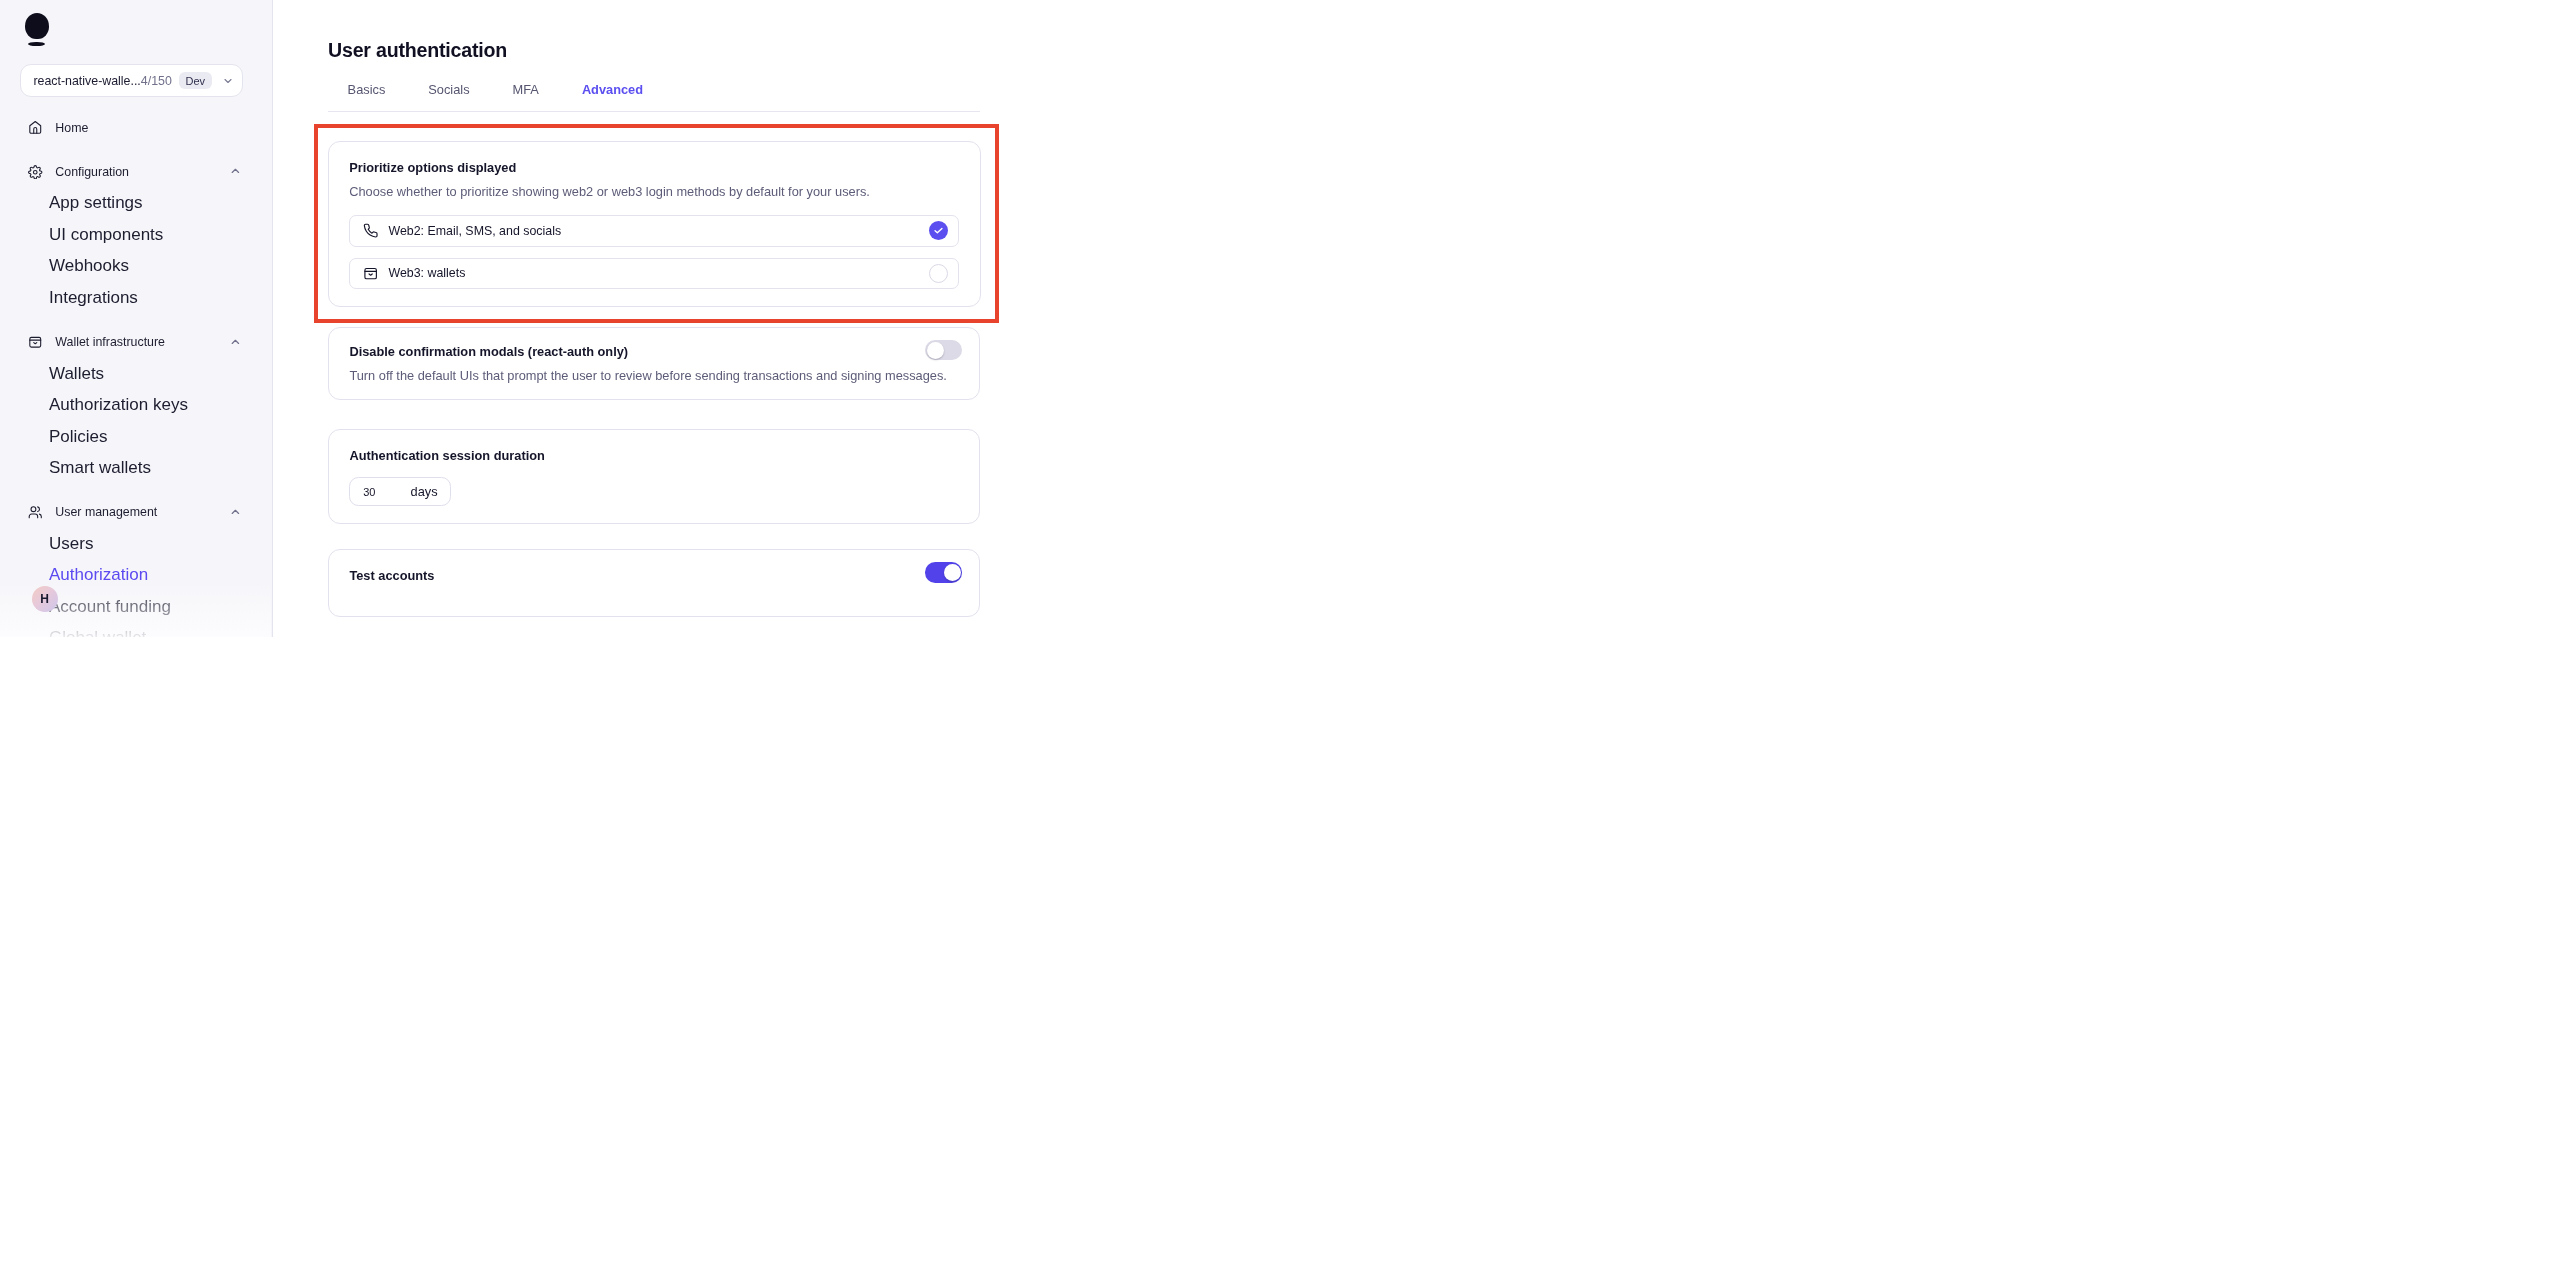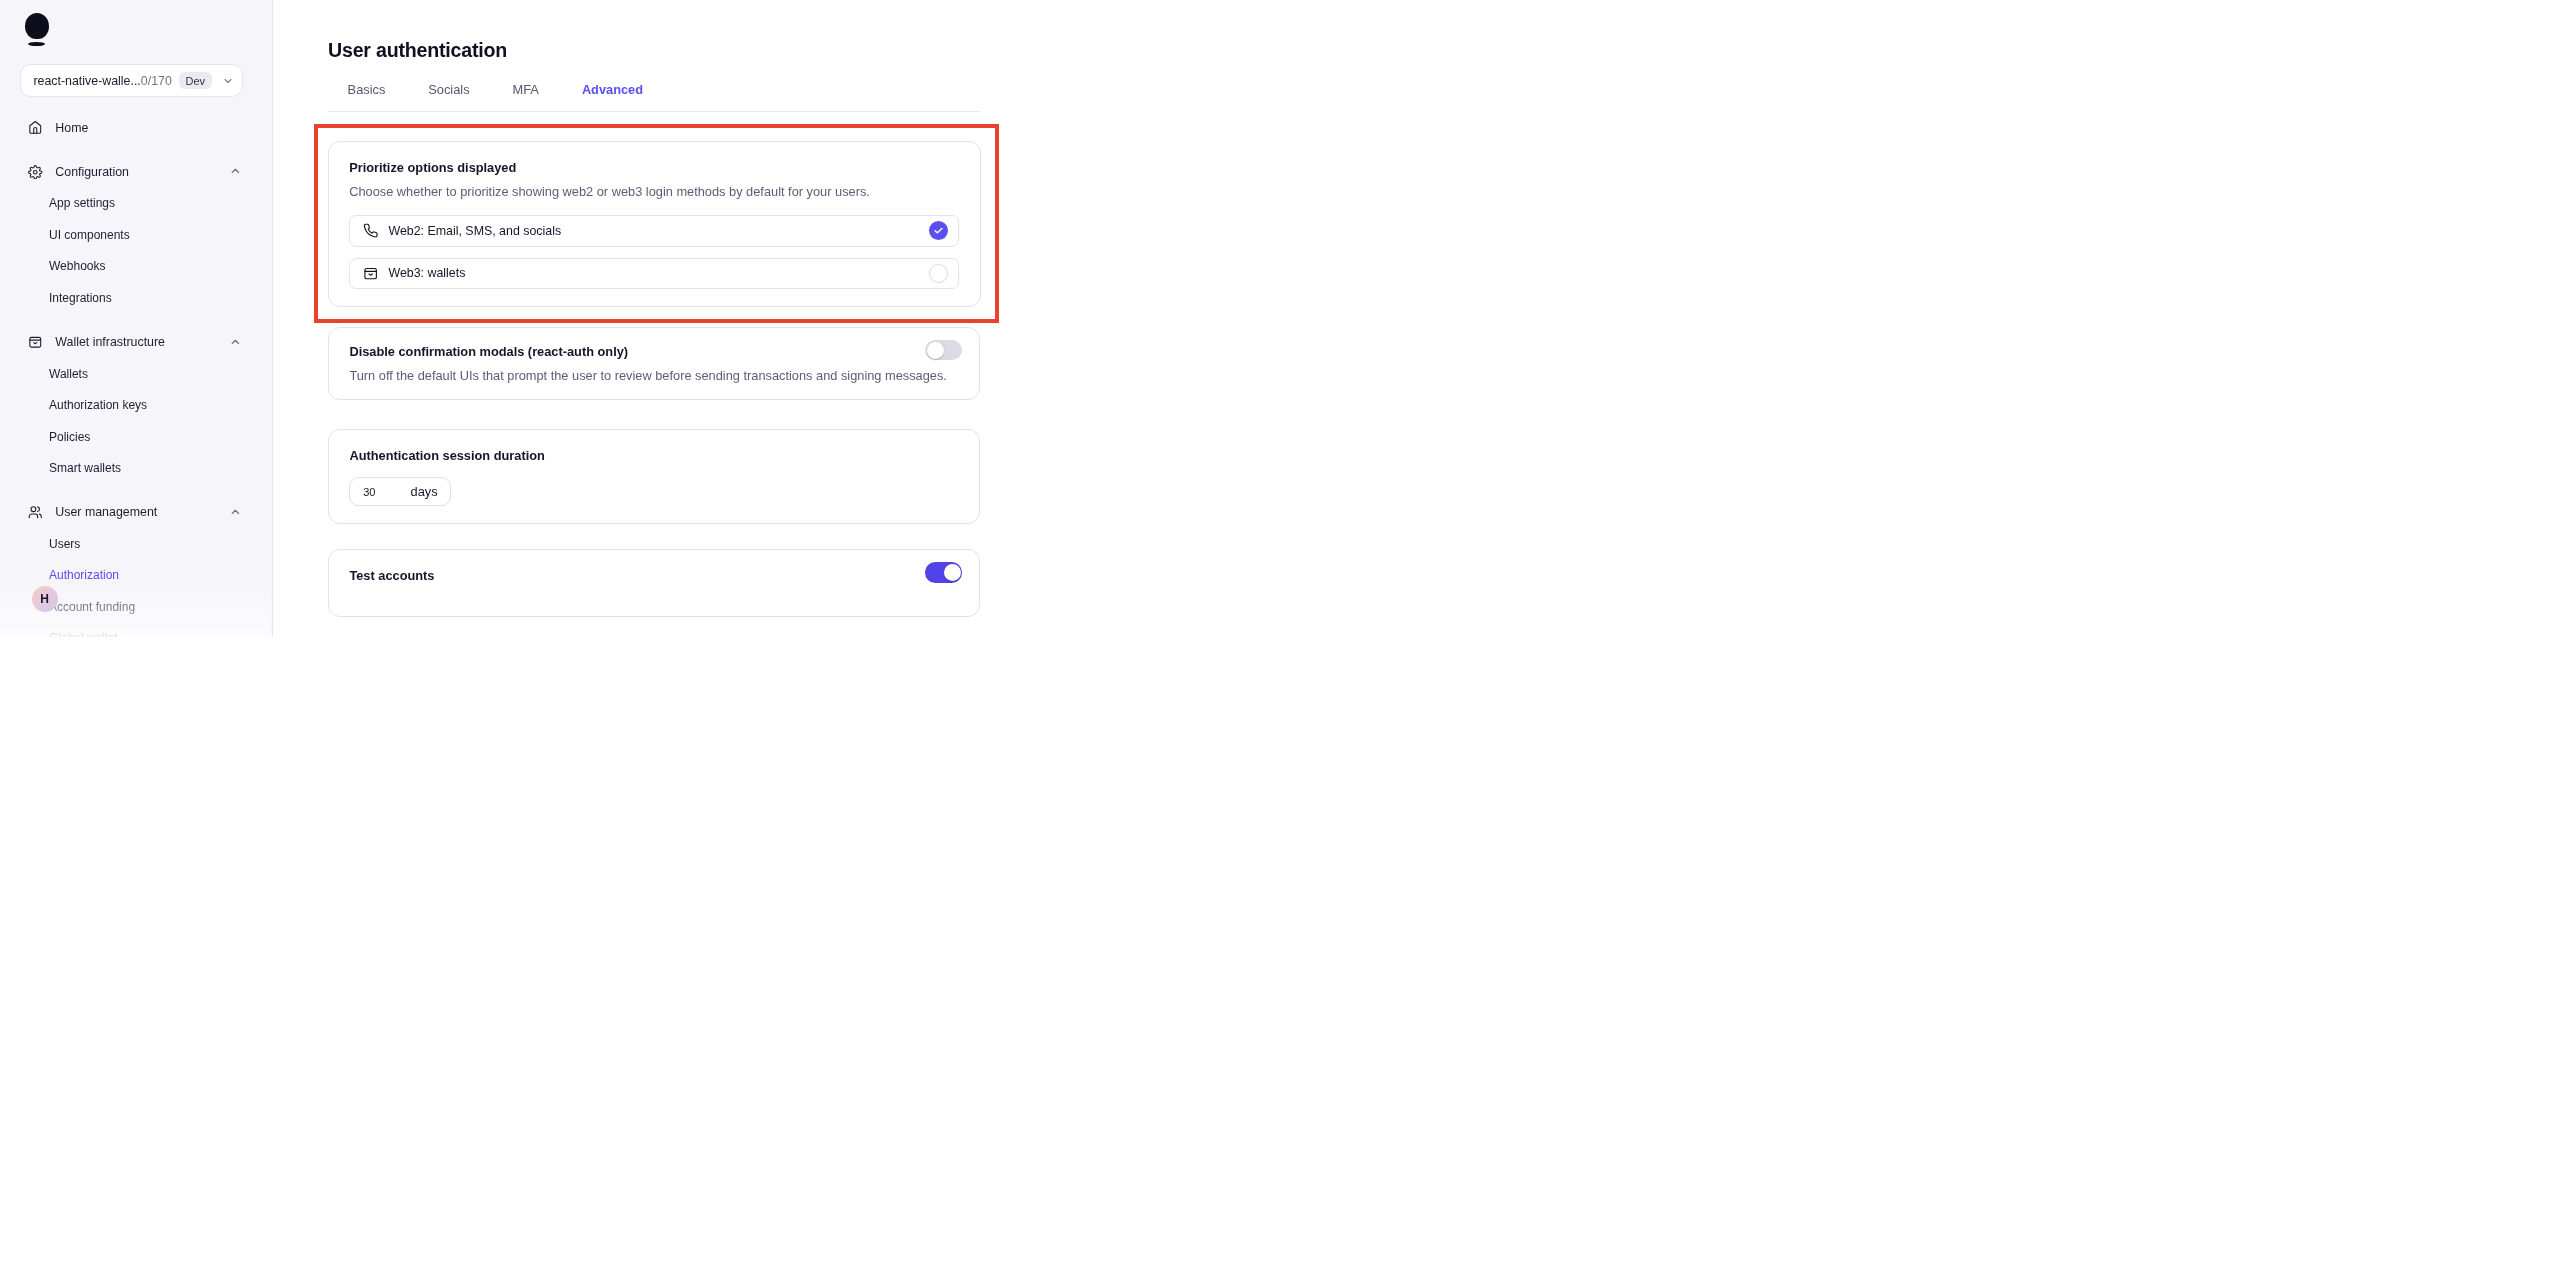--- a/index.html
+++ b/index.html
@@ -46,21 +46,21 @@
     font-size: 12.4px; color: #1d1d30;
     cursor: pointer;
   }
   .nav-row .nicon { width: 14.5px; height: 14.5px; margin-right: 12.8px; display: flex; color: #1d1d30; }
   .nav-row .nicon svg { width: 14.5px; height: 14.5px; }
   .nav-row .grow { flex: 1; }
   .nav-row .chev { color: #70708c; display: flex; }
   .nav-section { margin-top: 12.8px; }
   .nav-sub {
     height: 31.5px; display: flex; align-items: center;
-    padding-left: 49px; font-size: 12px; color: #1d1d30; cursor: pointer;
+    padding-left: 49px; font-size: 17px; color: #1d1d30; cursor: pointer;
   }
   .nav-sub.active { color: #5b4af0; font-weight: 500; }
   .sidebar-fade {
     position: absolute; left: 0; right: 0.9px; bottom: 0; height: 55px;
     background: linear-gradient(180deg, rgba(246,246,250,0) 0%, rgba(253,253,255,0.9) 100%);
     pointer-events: none;
   }
   .user-avatar {
     position: absolute; left: 31.5px; bottom: 25px;
     width: 26.4px; height: 26.4px; border-radius: 50%;
@@ -152,21 +152,21 @@
 <body>
 
 <aside class="sidebar">
   <div class="logo">
     <div class="blob"></div>
       <div class="base"></div>
   </div>
 
   <div class="project-selector">
     <span class="pname">react-native-walle...</span>
-    <span class="pcount">0/170</span>
+    <span class="pcount">4/150</span>
     <span class="badge">Dev</span>
     <span class="sel-chevron">
       <svg width="12" height="12" viewBox="0 0 24 24" fill="none" stroke="currentColor" stroke-width="2.2" stroke-linecap="round" stroke-linejoin="round">
           <polyline points="6 9 12 15 18 9"></polyline>
         </svg>
     </span>
   </div>
 
   <nav class="nav">
     <div class="nav-row">

